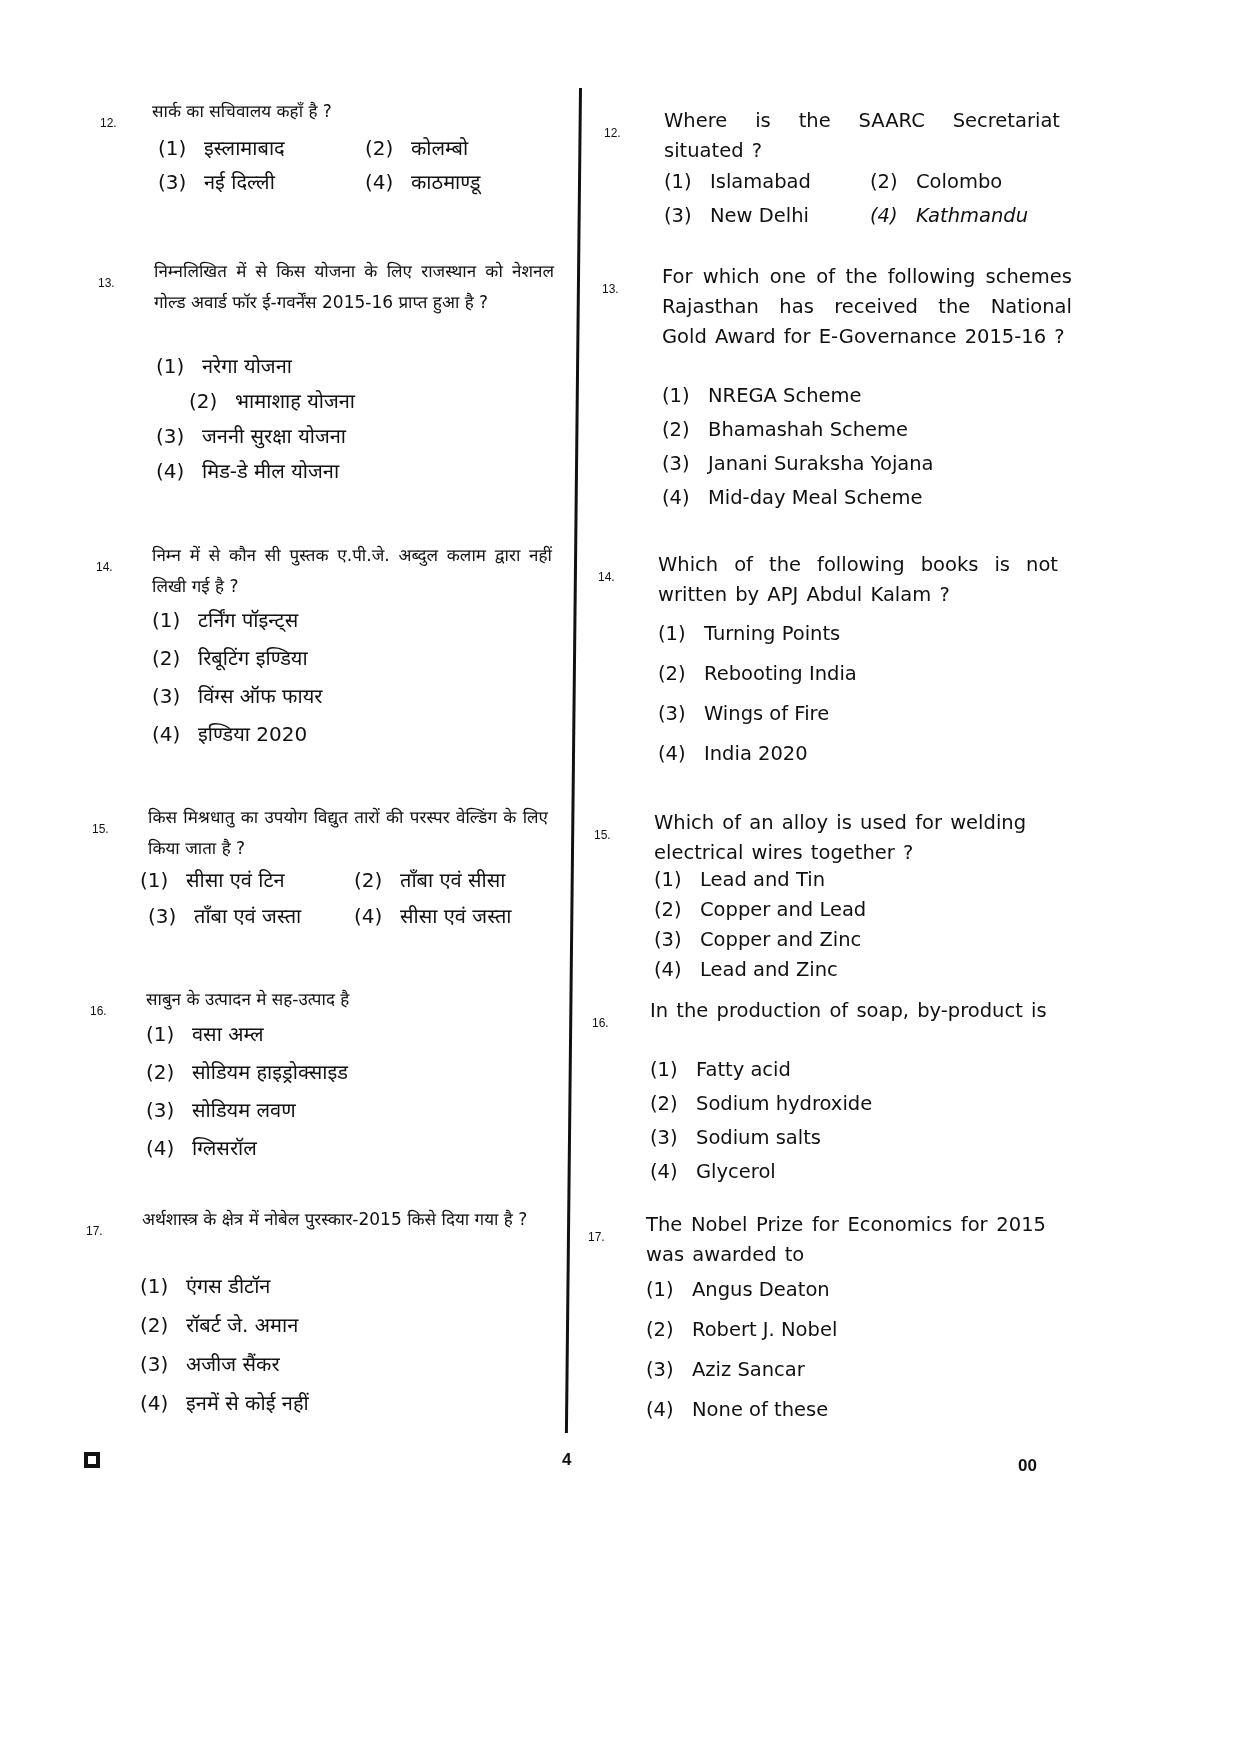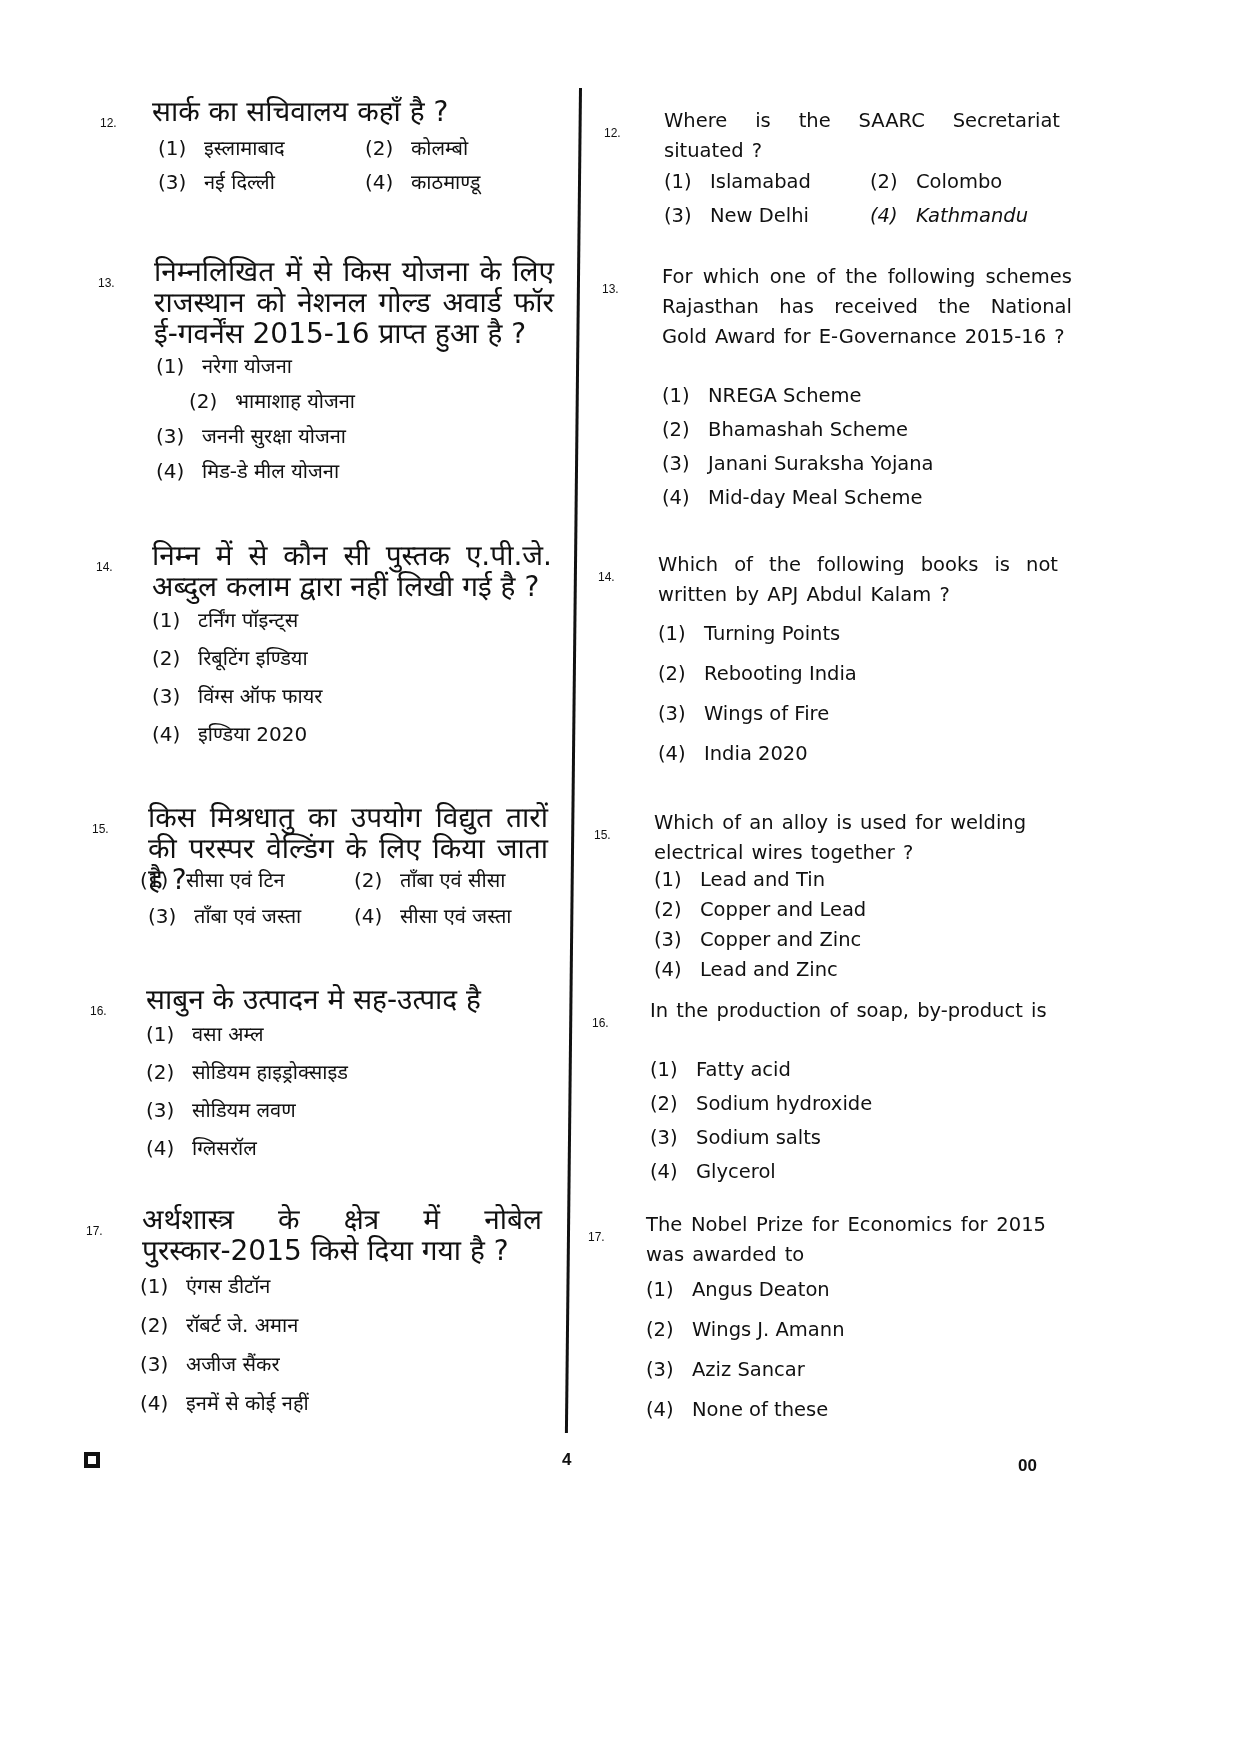--- a/index.html
+++ b/index.html
@@ -33,21 +33,21 @@
     position: absolute;
     left: 0; top: 12px;
     font-family: "Liberation Sans", sans-serif;
     font-weight: normal;
     font-size: 12px;
     line-height: 30px;
   }
   .q-text {
     position: absolute;
     top: 0;
-    font-size: 28px;
+    font-size: 17px;
     line-height: 31px;
     text-align: justify;
     text-align-last: left;
   }
   .col-en .q-text {
     font-family: "DejaVu Sans", sans-serif;
     font-size: 19.5px;
     line-height: 30px;
     word-spacing: 2px;
   }
@@ -189,21 +189,21 @@
       <div class="opt" style="left:58px; top:62px;"><span class="opt-num">(1)</span><span>Fatty acid</span></div>
       <div class="opt" style="left:58px; top:96px;"><span class="opt-num">(2)</span><span>Sodium hydroxide</span></div>
       <div class="opt" style="left:58px; top:130px;"><span class="opt-num">(3)</span><span>Sodium salts</span></div>
       <div class="opt" style="left:58px; top:164px;"><span class="opt-num">(4)</span><span>Glycerol</span></div>
     </div>
 
     <div class="q" style="left:588px; top:1210px; width:470px;">
       <span class="q-num">17.</span>
       <span class="q-text" style="left:58px; width:400px;">The Nobel Prize for Economics for 2015 was awarded to</span>
       <div class="opt" style="left:58px; top:68px;"><span class="opt-num">(1)</span><span>Angus Deaton</span></div>
-      <div class="opt" style="left:58px; top:108px;"><span class="opt-num">(2)</span><span>Wings J. Amann</span></div>
+      <div class="opt" style="left:58px; top:108px;"><span class="opt-num">(2)</span><span>Robert J. Nobel</span></div>
       <div class="opt" style="left:58px; top:148px;"><span class="opt-num">(3)</span><span>Aziz Sancar</span></div>
       <div class="opt" style="left:58px; top:188px;"><span class="opt-num">(4)</span><span>None of these</span></div>
     </div>
   </div>
 
   <div class="footer-mark"></div>
   <div class="footer-page">4</div>
   <div class="footer-code">00</div>
 </div>
 

